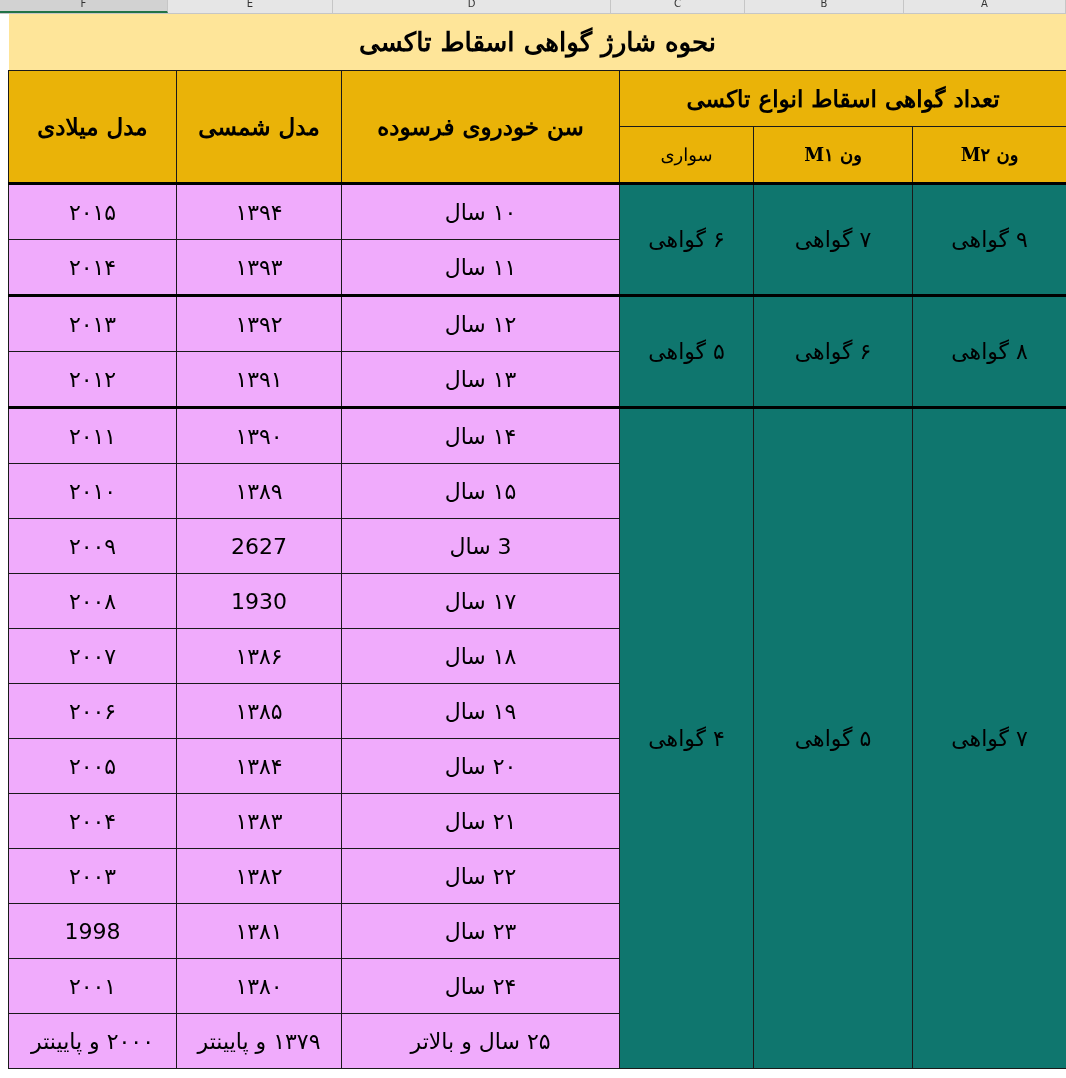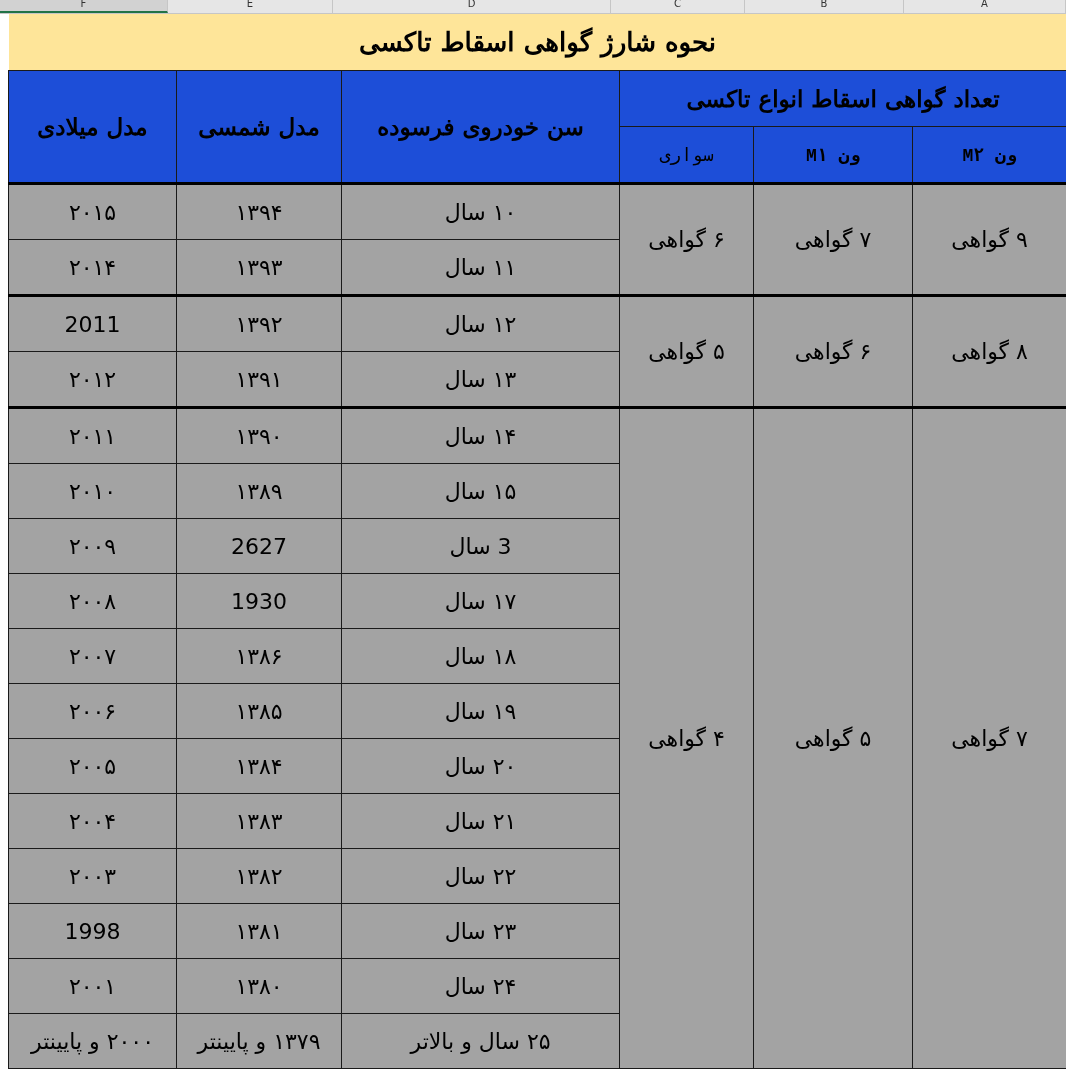--- a/index.html
+++ b/index.html
@@ -29,34 +29,34 @@
     td, th {
       text-align: center; vertical-align: middle; padding: 0; overflow: hidden; white-space: nowrap;
       color: #000;
     }
     .title-cell {
       background: #fee599; height: 56px;
       font-weight: bold; font-size: 26px; font-family: "DejaVu Serif", serif;
       border-bottom: 1px solid #1a1a1a;
     }
     .hdr {
-      background: #1d4ed8;
+      background: #eab308;
       font-weight: bold; font-family: "DejaVu Serif", serif;
       border: 1px solid #1a1a1a;
     }
     .hdr-big { font-size: 23px; }
     .hdr-sub { font-size: 18px; }
     .hdr-small { font-size: 18px; font-weight: normal; }
     td.cell {
       font-size: 22px; height: 54px; border: 1px solid #1a1a1a;
-      font-family: "DejaVu Sans", sans-serif; background: #a3a3a3;
+      font-family: "DejaVu Sans", sans-serif; background: #f0abfc;
     }
-    td.merged { font-size: 22px; border: 1px solid #1a1a1a; background: #a3a3a3; }
+    td.merged { font-size: 22px; border: 1px solid #1a1a1a; background: #0f766e; }
     tr.thick-top td { border-top: 3px solid #000; }
-    tr.thick-bottom-head th { border-bottom: 3px solid #000; font-family: Liberation Mono, monospace; }
+    tr.thick-bottom-head th { border-bottom: 3px solid #000; }
   </style>
 </head>
 <body>
 
 <div class="col-header-bar">
   <div class="col-header active" style="width:168px;">F</div>
   <div class="col-header" style="width:165px;">E</div>
   <div class="col-header" style="width:278px;">D</div>
   <div class="col-header" style="width:134px;">C</div>
   <div class="col-header" style="width:159px;">B</div>
@@ -102,21 +102,21 @@
       <td class="cell">۱۳۹۳</td>
       <td class="cell">۲۰۱۴</td>
     </tr>
 
     <tr class="thick-top">
       <td class="merged" rowspan="2">۸ گواهی</td>
       <td class="merged" rowspan="2">۶ گواهی</td>
       <td class="merged" rowspan="2">۵ گواهی</td>
       <td class="cell">۱۲ سال</td>
       <td class="cell">۱۳۹۲</td>
-      <td class="cell">2011</td>
+      <td class="cell">۲۰۱۳</td>
     </tr>
     <tr>
       <td class="cell">۱۳ سال</td>
       <td class="cell">۱۳۹۱</td>
       <td class="cell">۲۰۱۲</td>
     </tr>
 
     <tr class="thick-top">
       <td class="merged" rowspan="12">۷ گواهی</td>
       <td class="merged" rowspan="12">۵ گواهی</td>

